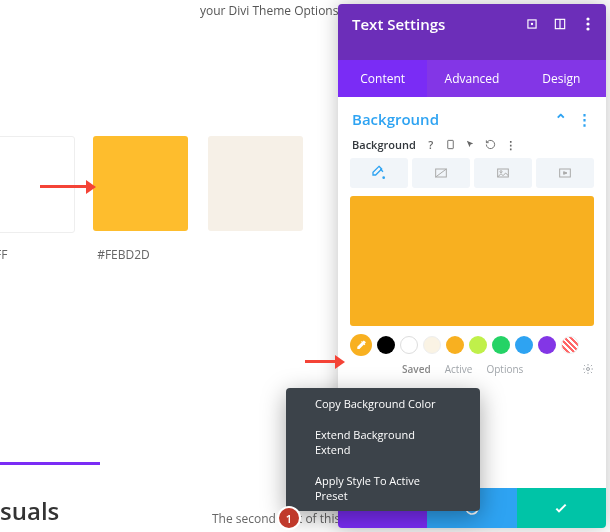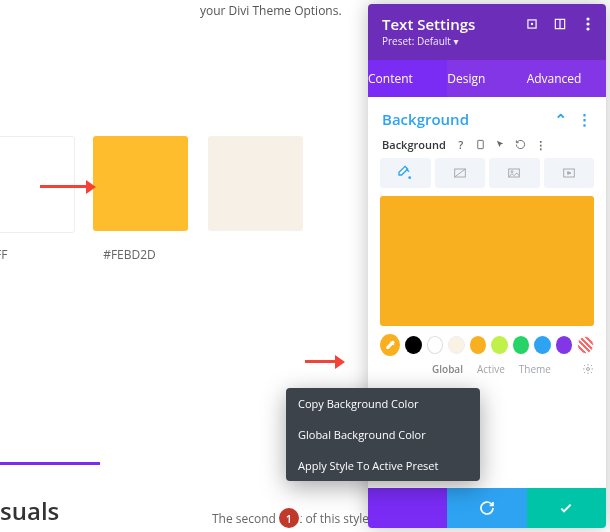--- a/index.html
+++ b/index.html
@@ -4,40 +4,40 @@
 <style>
 html,body{margin:0;padding:0;width:610px;height:532px;font-family:"Open Sans",Helvetica,Arial,sans-serif;background:#fff;color:#333;overflow:hidden;position:relative}
 
 .bg-layer{position:absolute;inset:0}
 .intro-line{position:absolute;top:2px;left:200px;font-size:12px;color:#555}
 .swatch{position:absolute;top:136px;width:95px;height:95px;border-radius:3px}
 .swatch-label{position:absolute;top:246px;width:95px;text-align:center;font-size:12px;color:#666}
 .sw1{left:-22px;background:#fff;border:1px solid #eee}
 .lb1{left:-35px;width:60px}
 .sw2{left:93px;background:#febd2d}
-.lb2{left:82px}
+.lb2{left:76px}
 .sw3{left:208px;background:#f6f0e7}
 .lb3{left:208px}
 .arrow-red{position:absolute;width:48px;height:3px;background:#f44336}
 .arrow-red:after{content:"";position:absolute;right:-8px;top:-5px;border-left:10px solid #f44336;border-top:7px solid transparent;border-bottom:7px solid transparent}
 .ar1{top:185px;left:40px}
 .divider-line{position:absolute;left:-20px;top:462px;width:120px;height:3px;background:#7a2cf5}
 .visuals-hd{position:absolute;left:-16px;top:494px;font-size:24px;color:#333;font-weight:600}
 .second-part{position:absolute;left:212px;top:510px;font-size:12px;color:#666}
 
 
-.panel{position:absolute;right:4px;top:4px;width:238px;height:524px;border-radius:4px;box-shadow:0 0 20px rgba(0,0,0,.25);background:#fff;overflow:hidden}
+.panel{position:absolute;right:4px;top:4px;width:268px;height:524px;border-radius:4px;box-shadow:0 0 20px rgba(0,0,0,.25);background:#fff;overflow:hidden}
 .ph{background:#6c2eb9;color:#fff;padding:10px 14px 8px;height:38px;box-sizing:content-box;position:relative}
 .ph-title{font-size:15px;font-weight:600}
 .ph-sub{font-size:10px;opacity:.9}
 .ph-icons{position:absolute;right:10px;top:12px;display:flex;gap:12px;align-items:center}
 .ph-icons span{display:inline-flex;align-items:center;justify-content:center;width:16px;height:16px;color:#fff}
 
 .tabs{display:flex;background:#8336e6;color:#fff;font-size:12px}
-.tab{flex:1;text-align:left;padding:10px 0;cursor:pointer}
+.tab{flex:1;text-align:center;padding:10px 0;cursor:pointer}
 .tab.active{background:#7a2cf5}
 
 .section-hd{display:flex;align-items:center;justify-content:space-between;padding:12px 14px 4px;color:#2ea3f2;font-size:15px;font-weight:600}
 .section-hd .hd-icons{display:flex;gap:10px;color:#2ea3f2}
 
 .field-label{display:flex;align-items:center;gap:8px;font-size:11px;font-weight:600;color:#32373c;padding:4px 14px 6px}
 .field-label .fi{display:flex;gap:6px;color:#666}
 .fi i{font-style:normal;display:inline-flex;align-items:center;justify-content:center;width:14px;height:14px;font-size:11px}
 
 .bg-type-row{display:flex;gap:4px;padding:0 12px 8px}
@@ -49,21 +49,21 @@
 .palette-row{display:flex;gap:5px;padding:2px 12px 0;align-items:center;position:relative}
 .sw-dot{width:18px;height:18px;border-radius:50%;box-sizing:border-box}
 .eyedrop{width:22px;height:22px;border-radius:50%;background:#f8b020;display:flex;align-items:center;justify-content:center}
 .ar2{top:360px;left:305px;width:32px}
 
 .palette-tabs{display:flex;gap:14px;font-size:10px;color:#a0a5aa;padding:6px 12px 2px;align-items:center}
 .palette-tabs span.active{color:#888;font-weight:600}
 
 
 .ctx{position:absolute;left:286px;top:388px;width:194px;background:#3c434a;border-radius:4px;box-shadow:0 6px 24px rgba(0,0,0,.35);z-index:50;overflow:hidden;color:#fff;font-size:11px}
-.ctx-item{padding:8px 12px;cursor:pointer}
+.ctx-item{padding:8px 29px;cursor:pointer}
 .badge-1{position:absolute;left:277px;top:506px;width:20px;height:20px;border-radius:50%;background:#c0392b;color:#fff;font-size:11px;display:flex;align-items:center;justify-content:center;z-index:60;border:2px solid #fff;font-weight:600}
 
 .bottom-bar{position:absolute;bottom:0;left:0;right:0;display:flex;height:40px}
 .bb{flex:1;display:flex;align-items:center;justify-content:center;color:#fff}
 .bb1{background:#7a2cf5}
 .bb2{background:#2ea3f2}
 .bb3{background:#00c4a7}
 
 
 svg{display:block}
@@ -85,21 +85,20 @@
   <div class="arrow-red ar1"></div>
 
   <div class="divider-line"></div>
   <div class="visuals-hd">/isuals</div>
   <div class="second-part">The second part of this style guide shares some of the visuals that are</div>
 </div>
 
 <div class="panel">
   <div class="ph">
     <div class="ph-title">Text Settings</div>
-    <div class="ph-sub"><span>Preset: Default</span> ▾</div>
     <div class="ph-icons">
       <span>
           <svg width="14" height="14" viewBox="0 0 24 24" fill="none" stroke="currentColor" stroke-width="2">
             <rect x="5" y="5" width="14" height="14"></rect>
             <circle cx="12" cy="12" r="1" fill="currentColor"></circle>
           </svg>
         </span>
       <span>
           <svg width="14" height="14" viewBox="0 0 24 24" fill="none" stroke="currentColor" stroke-width="2">
             <rect x="4" y="4" width="16" height="16"></rect>
@@ -111,22 +110,22 @@
             <circle cx="2" cy="2" r="1.6"></circle>
             <circle cx="2" cy="7" r="1.6"></circle>
             <circle cx="2" cy="12" r="1.6"></circle>
           </svg>
         </span>
     </div>
   </div>
 
   <div class="tabs">
     <div class="tab active">Content</div>
+    <div class="tab">Advanced</div>
     <div class="tab">Design</div>
-    <div class="tab">Advanced</div>
   </div>
 
   <div class="section-hd">
     <span>Background</span>
     <span class="hd-icons">
       <span>⌃</span>
       <span>⋮</span>
     </span>
   </div>
 
@@ -197,23 +196,23 @@
     <div class="sw-dot" style="background:#f8b020"></div>
     <div class="sw-dot" style="background:#c0f04a"></div>
     <div class="sw-dot" style="background:#25d366"></div>
     <div class="sw-dot" style="background:#2ea3f2"></div>
     <div class="sw-dot" style="background:#8336e6"></div>
     <div class="sw-dot" style="background:repeating-linear-gradient(45deg,#f66,#f66 2px,#fff 2px,#fff 4px);border:1px solid #eee"></div>
   </div>
 
   <div class="palette-tabs">
     <span style="width:38px"></span>
-    <span class="active">Global</span>
+    <span class="active">Saved</span>
     <span>Active</span>
-    <span>Theme</span>
+    <span>Options</span>
     <span style="margin-left:auto">
       <svg width="12" height="12" viewBox="0 0 24 24" fill="none" stroke="#a0a5aa" stroke-width="2">
           <circle cx="12" cy="12" r="3"></circle>
           <path d="M12 2v3M12 19v3M4.2 4.2l2.1 2.1M17.7 17.7l2.1 2.1M2 12h3M19 12h3M4.2 19.8l2.1-2.1M17.7 6.3l2.1-2.1"></path>
         </svg>
     </span>
   </div>
 
   <div class="bottom-bar">
     <div class="bb bb1"></div>
@@ -228,17 +227,17 @@
           <path d="M5 13l4 4L19 7"></path>
         </svg>
       </div>
   </div>
 </div>
 
 <div class="arrow-red ar2"></div>
 
 <div class="ctx">
   <div class="ctx-item">Copy Background Color</div>
-  <div class="ctx-item">Global Background Color</div>
+  <div class="ctx-item">Extend Background Extend</div>
   <div class="ctx-item">Apply Style To Active Preset</div>
 
 </div>
 <div class="badge-1">1</div>
 
 </body></html>

